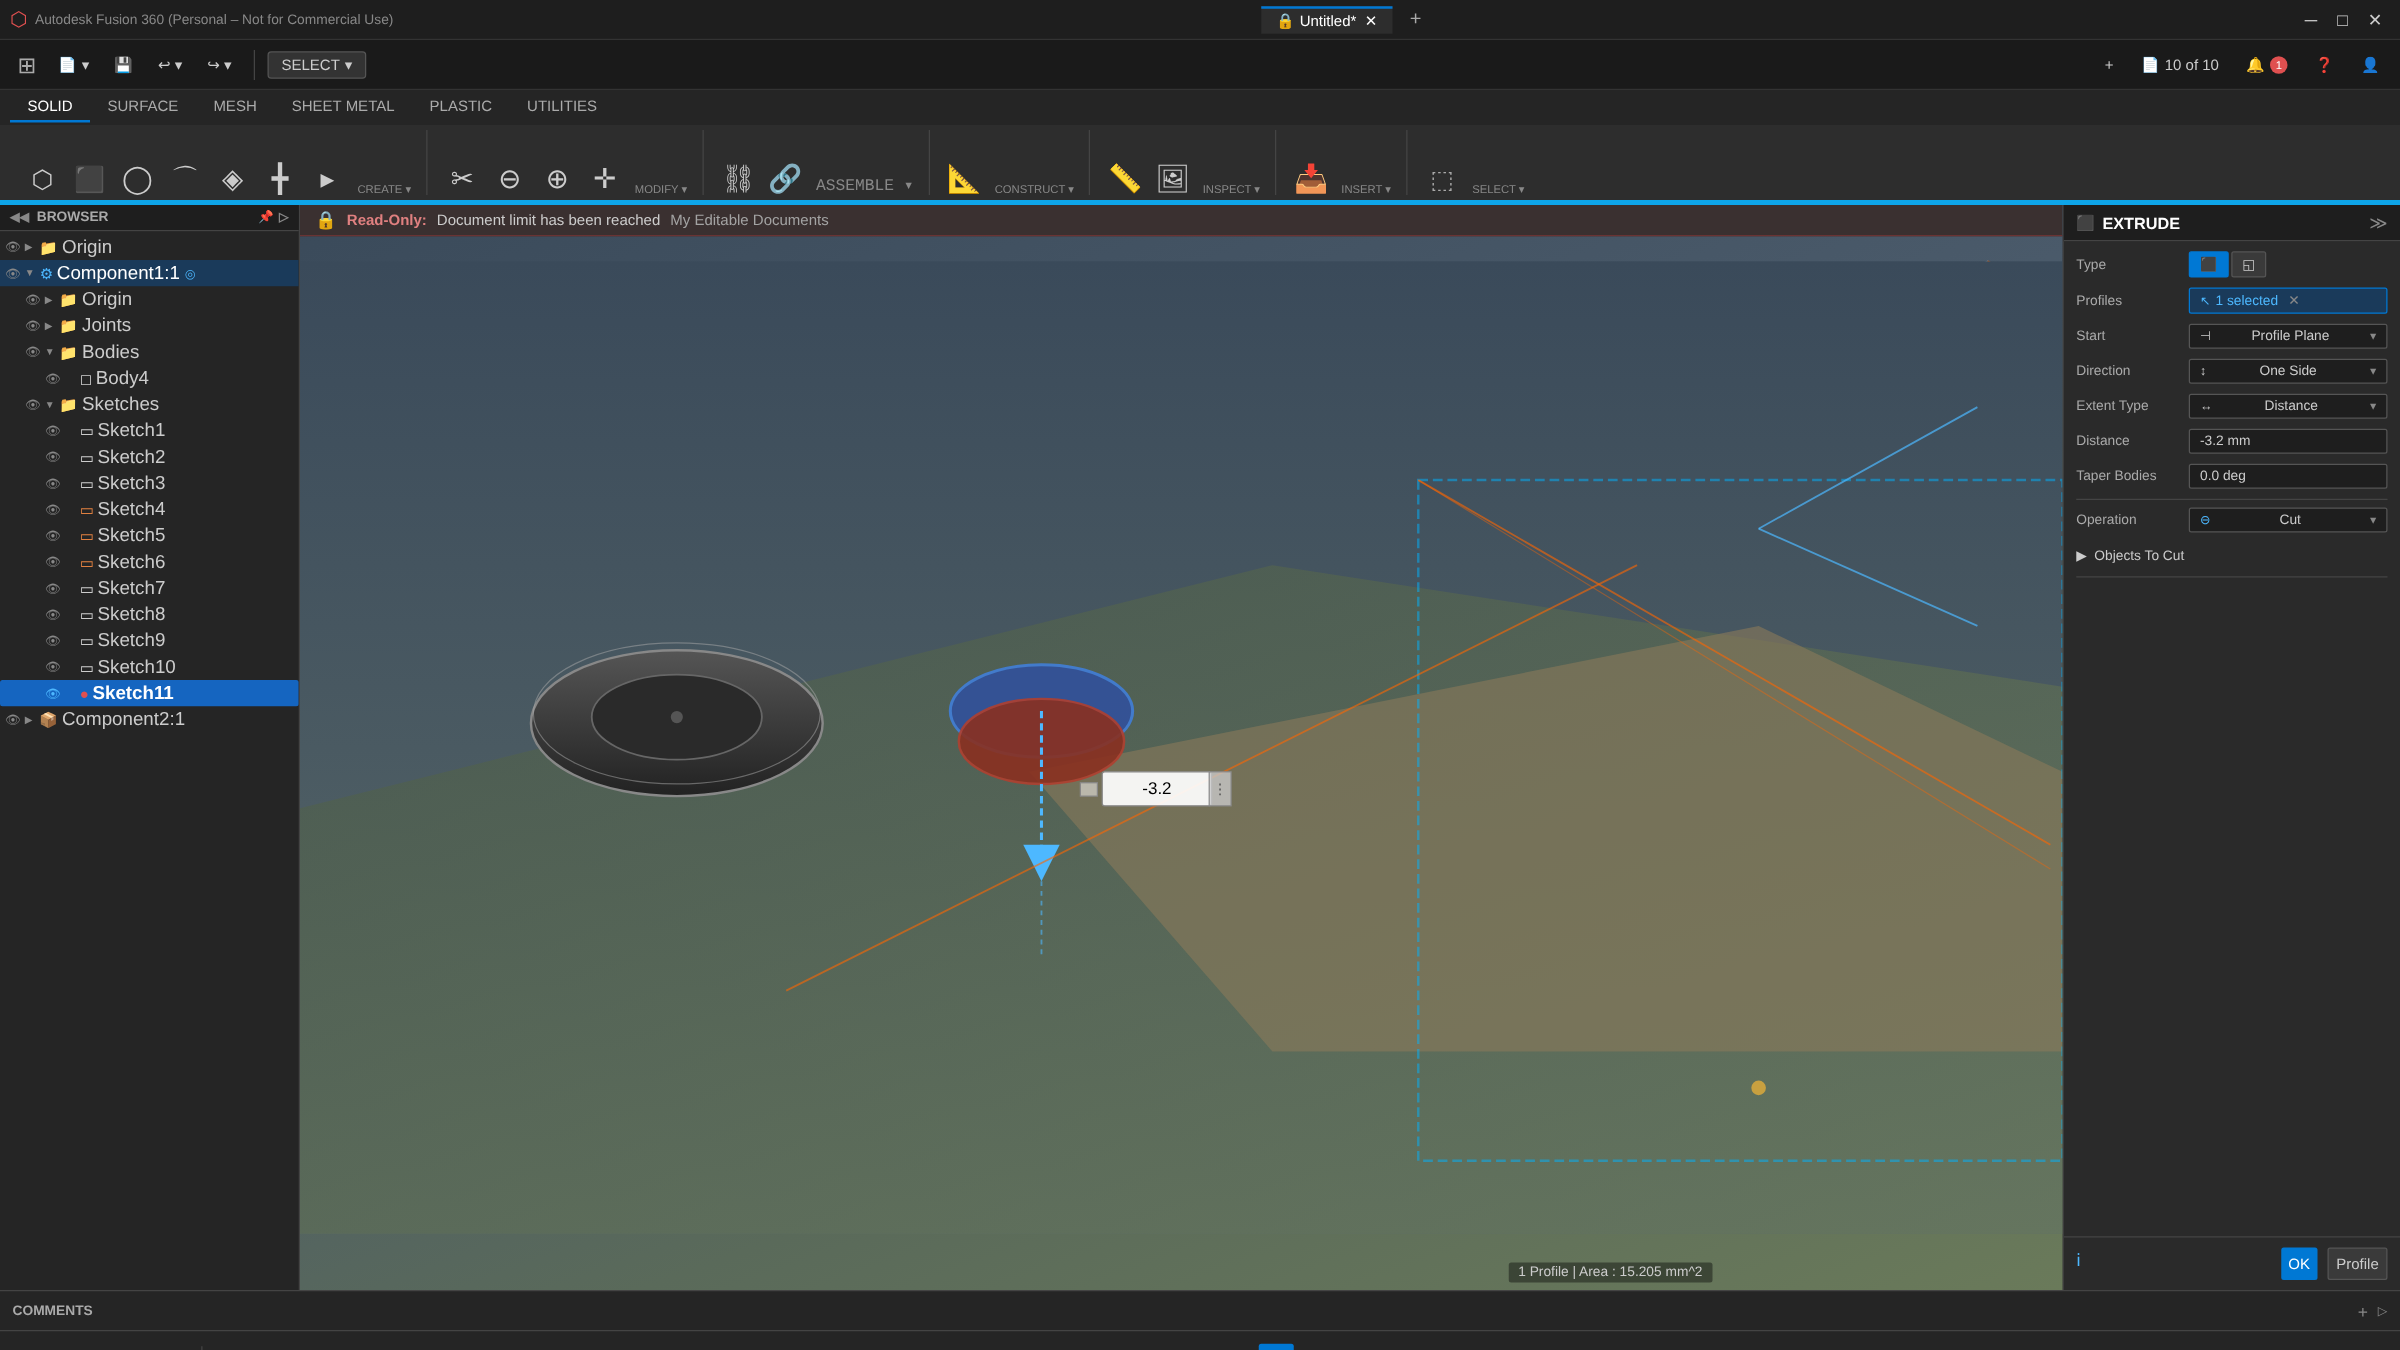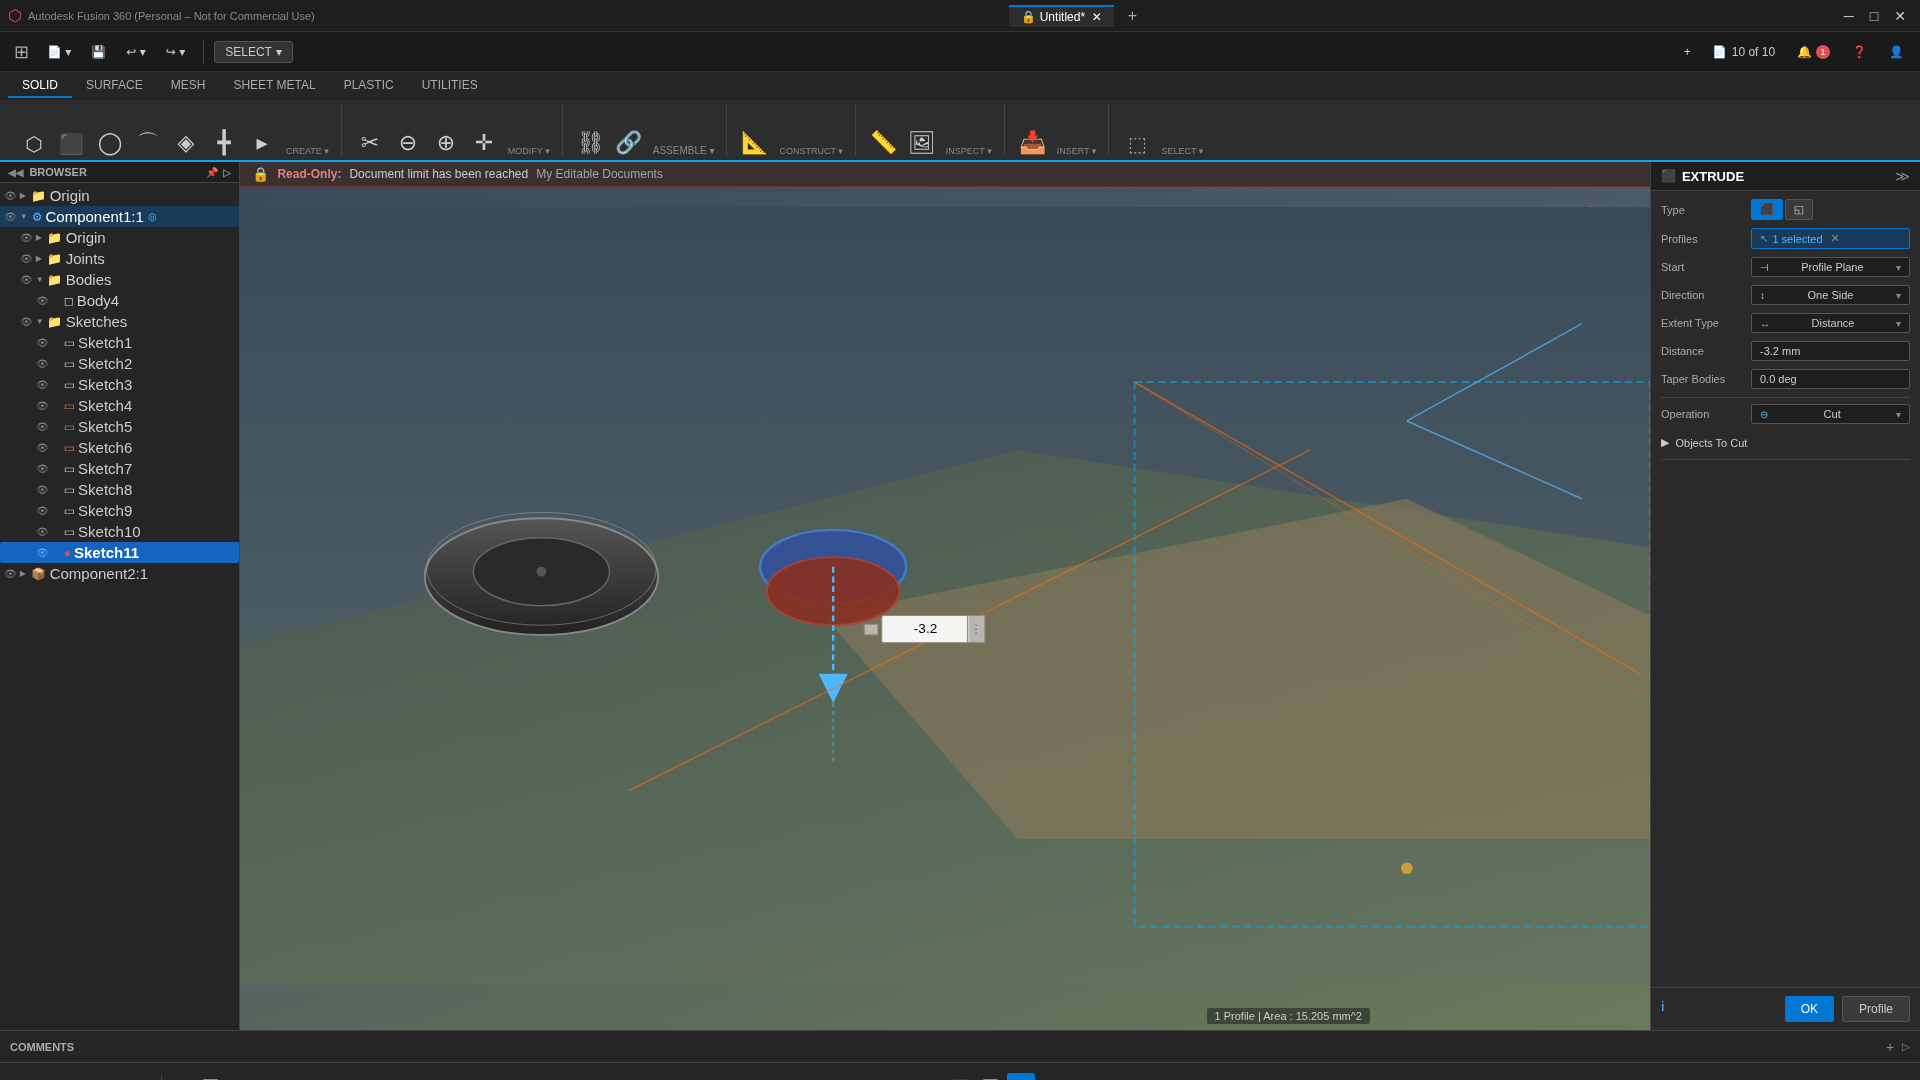--- a/index.html
+++ b/index.html
@@ -10,21 +10,21 @@
       display: flex; align-items: center; justify-content: space-between;
       background: #1e1e1e; height: 32px; padding: 0 8px;
       border-bottom: 1px solid #333;
     }
     #titlebar-left { display: flex; align-items: center; gap: 6px; }
     #titlebar-controls { display: flex; gap: 4px; }
     #titlebar-controls span { color: #ccc; font-size: 14px; cursor: pointer; padding: 0 6px; }
 
     
     #toolbar {
-      background: #2d2d2d; border-bottom: 2px solid #0ea5e9;
+      background: #2d2d2d; border-bottom: 4px solid #0ea5e9;
       display: flex; flex-direction: column;
     }
     #toolbar-tabs {
       display: flex; align-items: center; gap: 0;
       padding: 0 8px; background: #252525; height: 28px;
     }
     .toolbar-tab {
       padding: 4px 14px; font-size: 12px; color: #aaa; cursor: pointer;
       border-bottom: 2px solid transparent;
     }
@@ -129,21 +129,21 @@
     .section-toggle {
       display: flex; align-items: center; gap: 6px;
       padding: 4px 0; cursor: pointer; color: #ccc; font-size: 11px;
     }
 
     #extrude-footer {
       display: flex; justify-content: flex-end; gap: 8px;
       padding: 8px 10px; border-top: 1px solid #444;
     }
     .dialog-btn {
-      padding: 5px 16px; font-size: 12px; border-radius: 2px; cursor: pointer; border: none; text-align: center;
+      padding: 5px 6px; font-size: 12px; border-radius: 2px; cursor: pointer; border: none; text-align: center;
     }
     .dialog-btn.ok { background: #0078d4; color: #fff; }
     .dialog-btn.cancel { background: #3a3a3a; color: #ccc; border: 1px solid #555; }
 
     
     #comments-bar {
       height: 32px; background: #252525; border-top: 1px solid #444;
       display: flex; align-items: center; padding: 0 10px; gap: 8px;
     }
     #comments-bar .comments-label { font-size: 11px; color: #aaa; font-weight: bold; }
@@ -298,21 +298,21 @@
       <div style="align-self:flex-end;font-size:9px;color:#888;padding:0 4px;">MODIFY ▾</div>
     </div>
 
     <div class="toolbar-group">
       <div class="toolbar-btn">
         <span class="icon">⛓</span>
       </div>
       <div class="toolbar-btn">
         <span class="icon">🔗</span>
       </div>
-      <div style="align-self:flex-end;font-size:10px;color:#888;padding:0 4px;">ASSEMBLE ▾</div>
+      <div style="align-self:flex-end;font-size:13px;color:#888;padding:0 4px;font-family:Liberation Mono, monospace;">ASSEMBLE ▾</div>
     </div>
 
     <div class="toolbar-group">
       <div class="toolbar-btn">
         <span class="icon">📐</span>
       </div>
       <div style="align-self:flex-end;font-size:9px;color:#888;padding:0 4px;">CONSTRUCT ▾</div>
     </div>
 
     <div class="toolbar-group">

